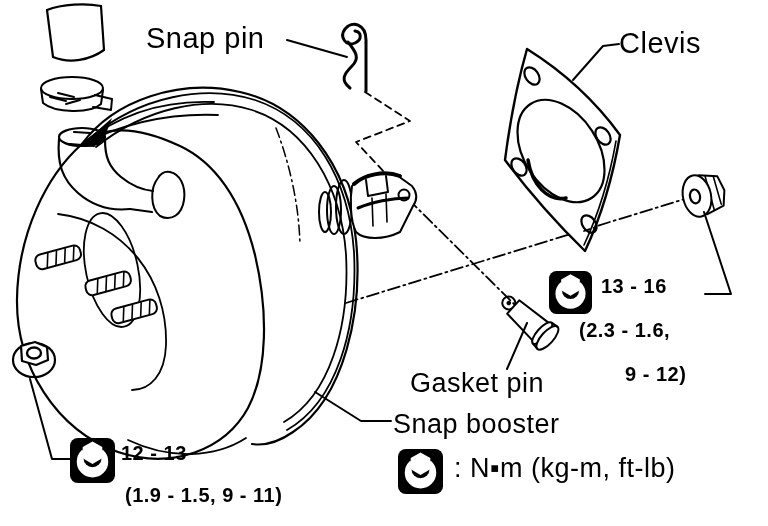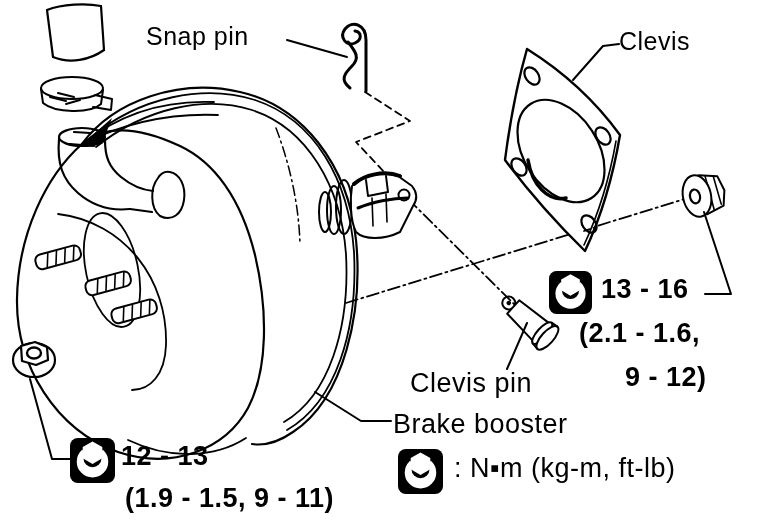--- a/index.html
+++ b/index.html
@@ -1,21 +1,21 @@
 <!DOCTYPE html>
 <html><head>
 <meta charset="utf-8">
 <style>
   html,body{margin:0;padding:0;}
   body{background:#fff;font-family:"Liberation Sans",sans-serif;}
   .canvas{position:relative;width:768px;height:526px;background:#fff;overflow:hidden;}
   .canvas svg.art{position:absolute;left:0;top:0;}
   .label{position:absolute;color:#000;font-size:27px;letter-spacing:.5px;white-space:nowrap;line-height:1;}
-  .label.big{font-size:25px;}
-  .spec{position:absolute;color:#000;font-size:27px;font-weight:700;letter-spacing:.5px;white-space:nowrap;line-height:1;}
+  .label.big{font-size:29px;}
+  .spec{position:absolute;color:#000;font-size:20px;font-weight:700;letter-spacing:.5px;white-space:nowrap;line-height:1;}
   .ticon{position:absolute;}
 </style>
 </head>
 <body>
 
 <div class="canvas">
 
   <svg class="art" width="768" height="526" viewBox="0 0 768 526" fill="none" stroke="#000" stroke-width="2.2" stroke-linecap="round" stroke-linejoin="round">
 
     <g stroke-width="1.8">
@@ -137,32 +137,32 @@
       <path d="M 619,44 L 603,46 L 573,80"></path>
       <path d="M 704,212 L 731,294 L 705,294"></path>
       <path d="M 30,379 L 52,459 L 71,459"></path>
       <path d="M 507,369 L 527,323"></path>
       <path d="M 391,421 L 361,421 L 315,392"></path>
     </g>
   </svg>
 
   <div class="label big" style="left:146px;top:24px">Snap pin</div>
   <div class="label big" style="left:619px;top:29px">Clevis</div>
-  <div class="label" style="left:410px;top:370px">Clevis pin</div>
-  <div class="label" style="left:393px;top:411px">Brake booster</div>
+  <div class="label" style="left:410px;top:370px">Gasket pin</div>
+  <div class="label" style="left:393px;top:411px">Snap booster</div>
 
   <svg class="ticon" style="left:549px;top:271px" width="43" height="43" viewBox="0 0 40 40">
     <rect width="40" height="40" rx="7" fill="#000"></rect>
     <circle cx="20" cy="21" r="14" fill="#fff"></circle>
     <circle cx="20" cy="18" r="8" fill="#000"></circle>
     <rect x="11" y="0" width="18" height="11" fill="#000"></rect>
     <path d="M 20,3 L 28.7,8 L 28.7,18 L 20,23 L 11.3,18 L 11.3,8 Z" fill="#fff"></path>
   </svg>
   <div class="spec" style="left:601px;top:276px">13 - 16</div>
-  <div class="spec" style="left:579px;top:320px">(2.1 - 1.6,</div>
+  <div class="spec" style="left:579px;top:320px">(2.3 - 1.6,</div>
   <div class="spec" style="left:625px;top:364px">9 - 12)</div>
 
   <svg class="ticon" style="left:70px;top:438px" width="45" height="45" viewBox="0 0 40 40">
     <rect width="40" height="40" rx="7" fill="#000"></rect>
     <circle cx="20" cy="21" r="14" fill="#fff"></circle>
     <circle cx="20" cy="18" r="8" fill="#000"></circle>
     <rect x="11" y="0" width="18" height="11" fill="#000"></rect>
     <path d="M 20,3 L 28.7,8 L 28.7,18 L 20,23 L 11.3,18 L 11.3,8 Z" fill="#fff"></path>
   </svg>
   <div class="spec" style="left:121px;top:443px">12 - 13</div>

